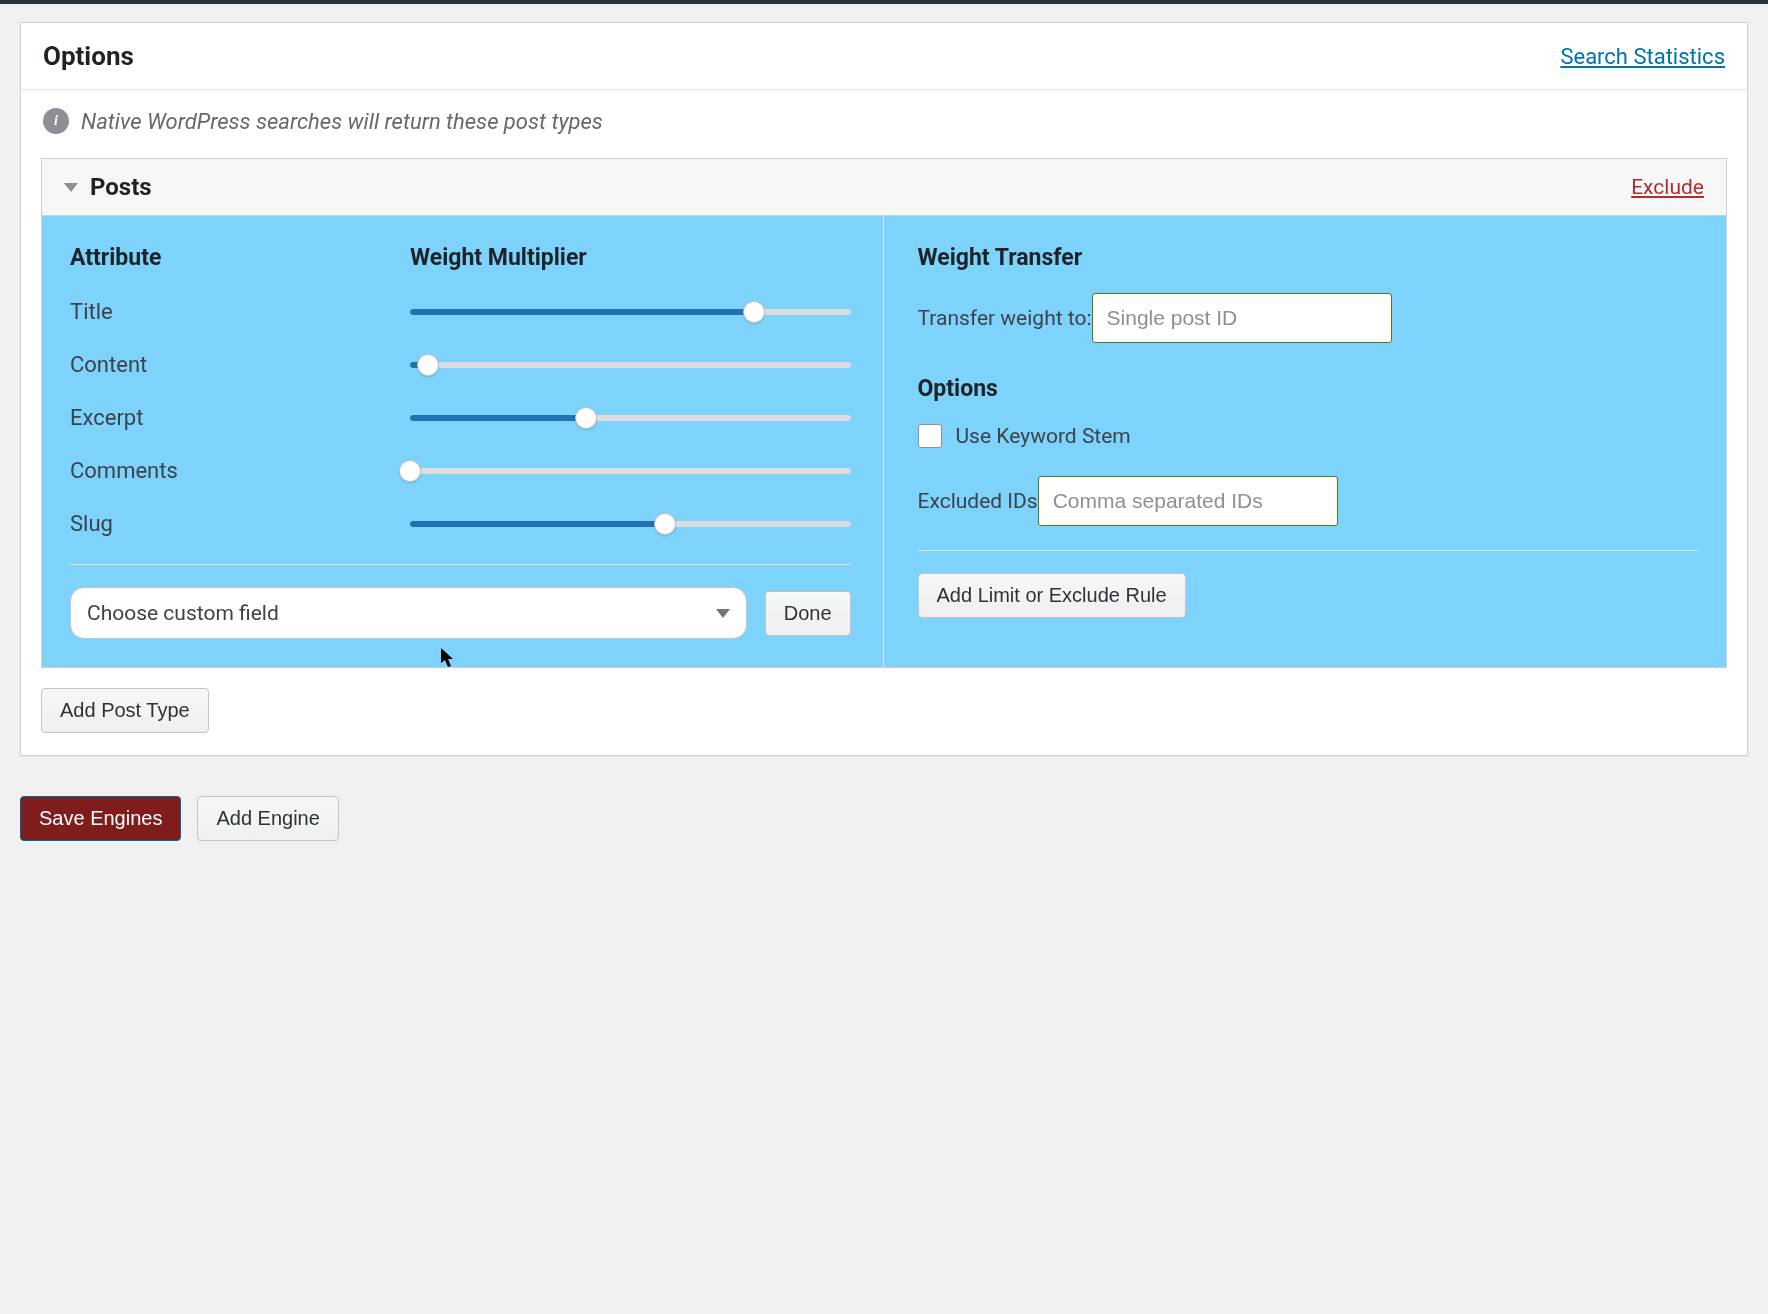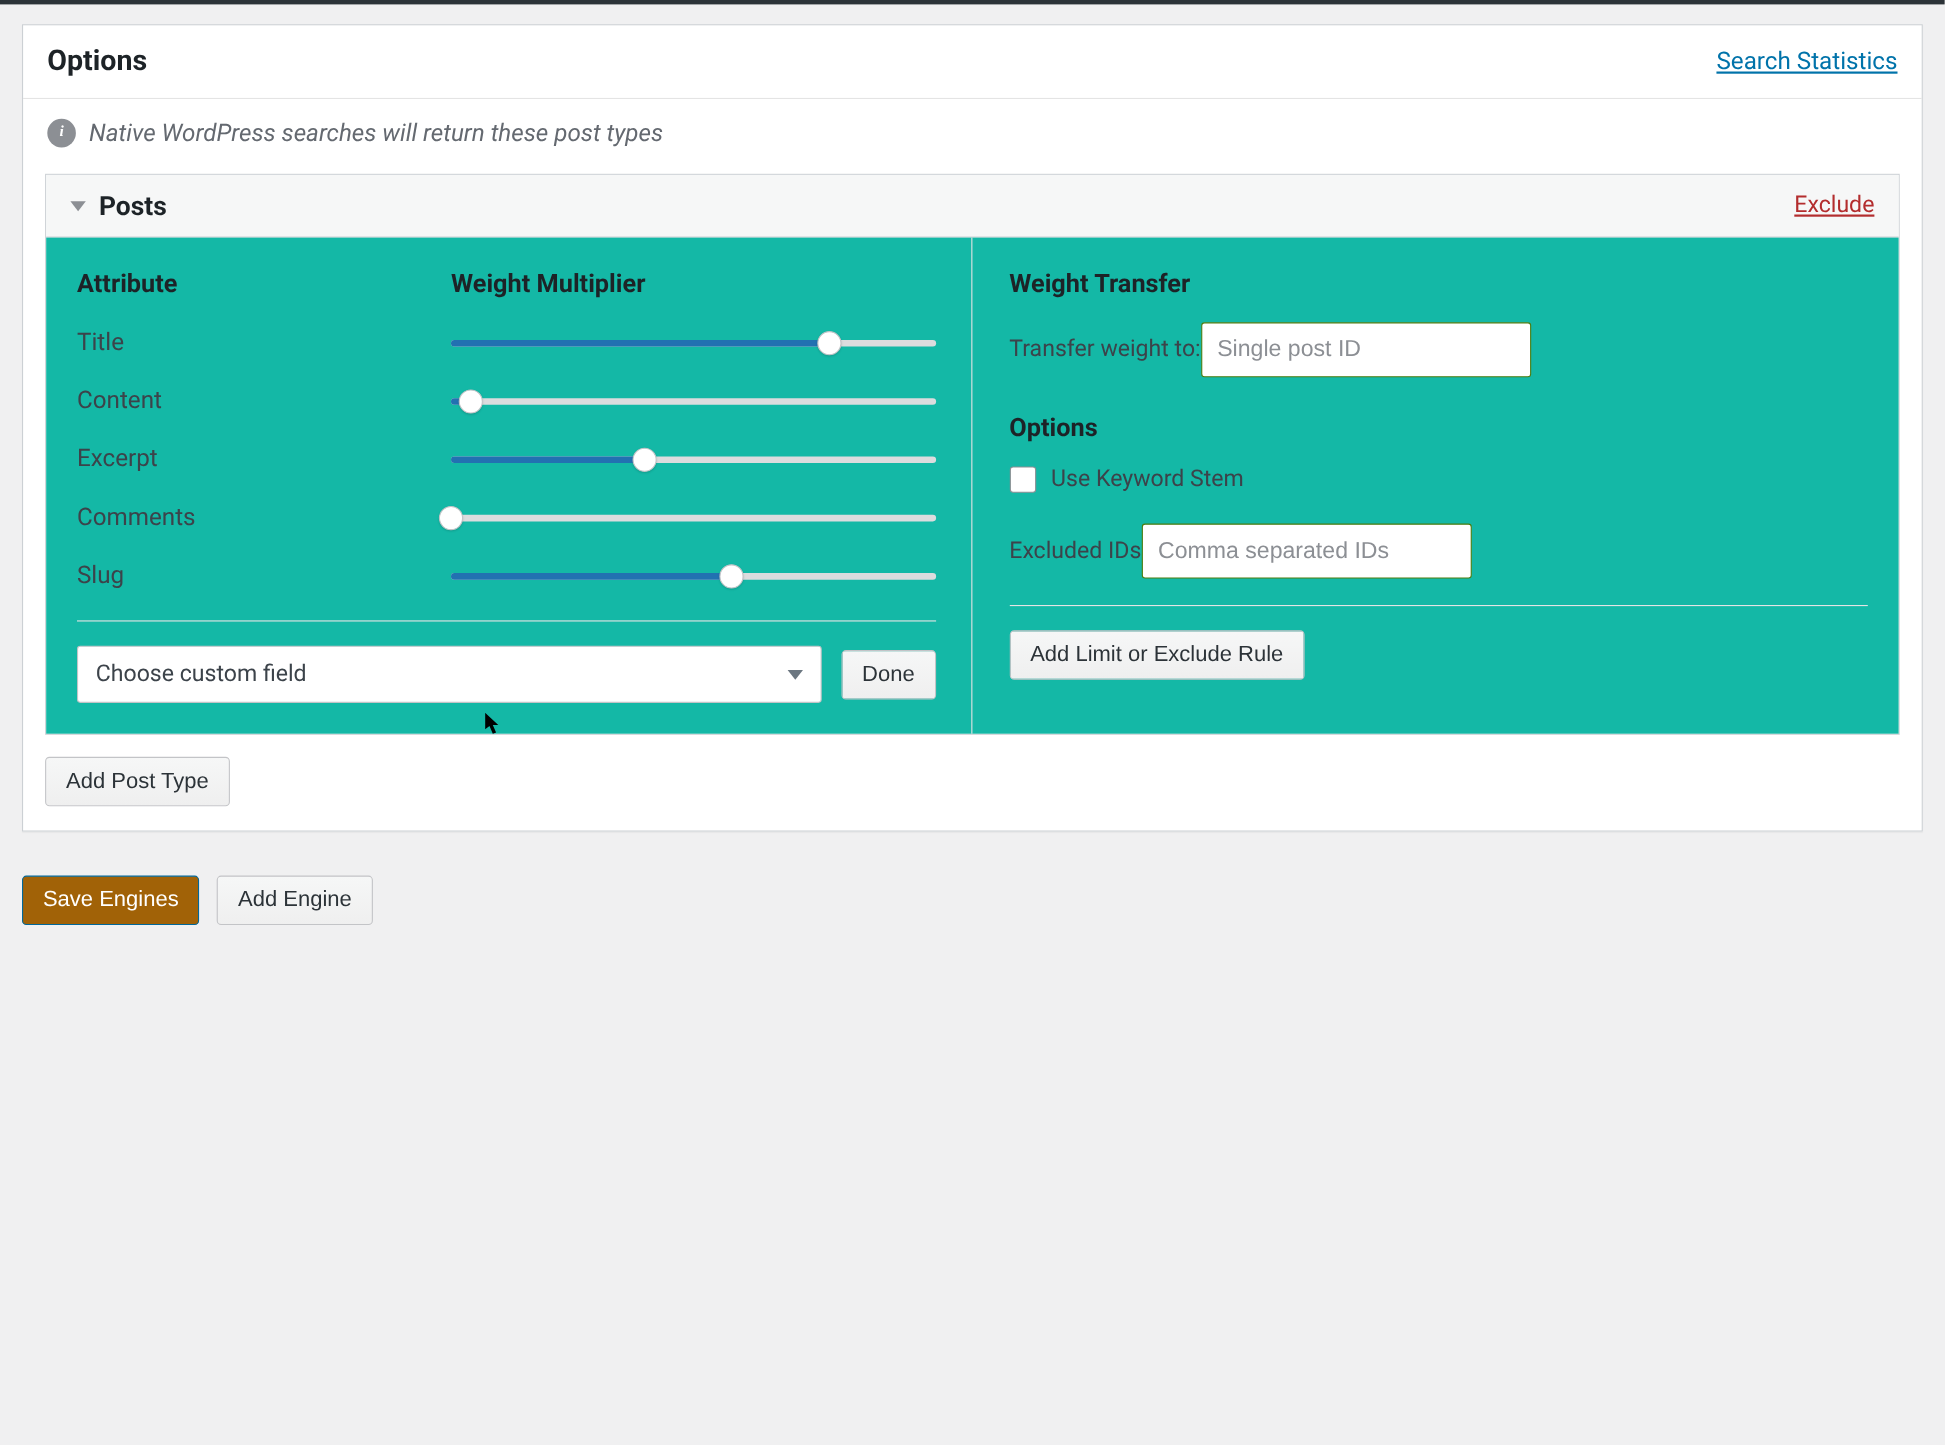--- a/index.html
+++ b/index.html
@@ -81,21 +81,21 @@
       font-weight: 700;
       color: #1d2327;
     }
     .exclude-link {
       color: #b32d2e;
       text-decoration: underline;
       font-size: 21px;
     }
     .post-type-body {
       display: flex;
-      background: #14b8a6;
+      background: #7dd3fc;
     }
     .col-left {
       flex: 1;
       padding: 28px 32px 28px 28px;
       border-right: 1px solid #e4e4e4;
     }
     .col-right {
       flex: 1;
       padding: 28px 28px 28px 34px;
     }
@@ -159,42 +159,42 @@
       gap: 18px;
       align-items: center;
     }
     .select-like {
       flex: 1;
       display: flex;
       justify-content: space-between;
       align-items: center;
       padding: 13px 16px;
       border: 1px solid #c3c4c7;
-      border-radius: 3px;
+      border-radius: 14px;
       background: #fff;
       font-size: 21px;
       color: #3c434a;
     }
     .select-caret {
       width: 0; height: 0;
       border-left: 7px solid transparent;
       border-right: 7px solid transparent;
       border-top: 9px solid #6c7781;
     }
     .btn {
       padding: 10px 18px;
       border: 1px solid #c3c4c7;
       border-radius: 4px;
       background: linear-gradient(#f6f7f7, #efefef);
       font-size: 20px;
       color: #2c3338;
       cursor: pointer;
     }
     .btn-primary {
-      background: #a16207;
+      background: #7f1d1d;
       border-color: #006799;
       color: #fff;
       text-align: right;
     }
     .section-h {
       font-size: 23px;
       font-weight: 700;
       color: #1d2327;
       margin-bottom: 22px;
     }

